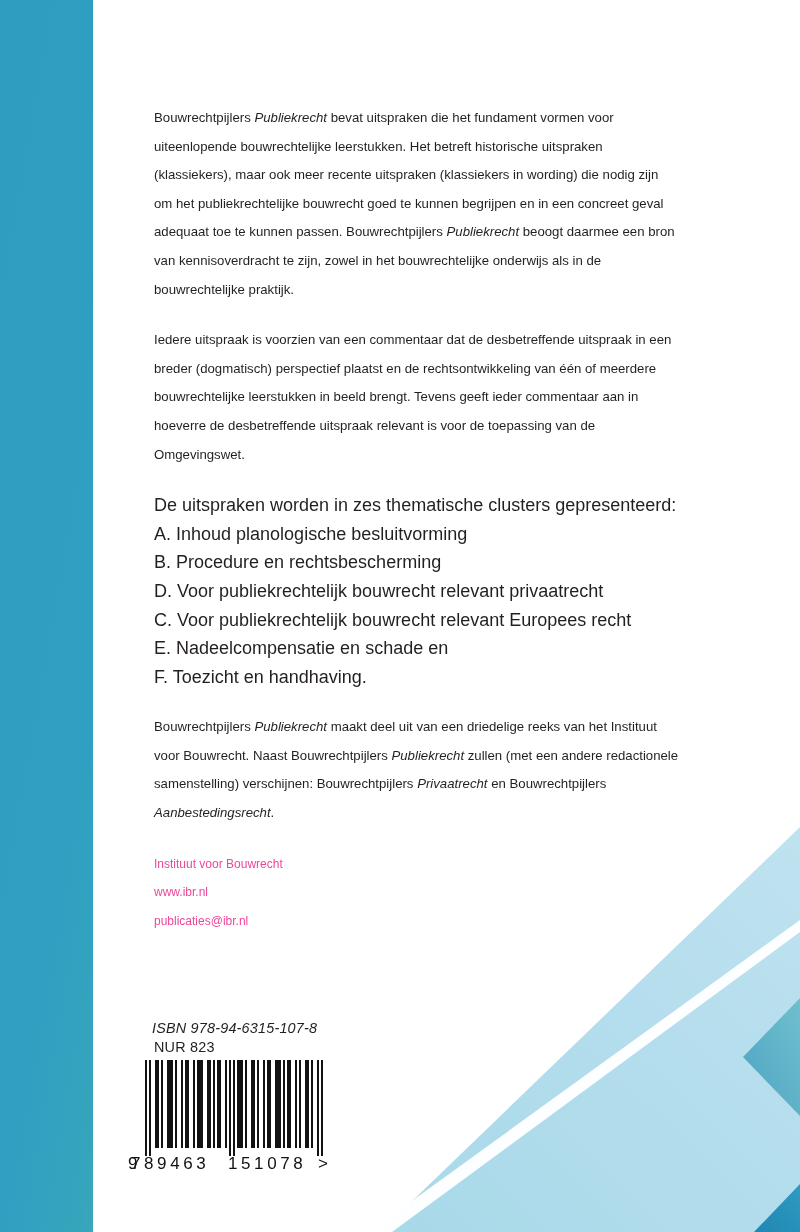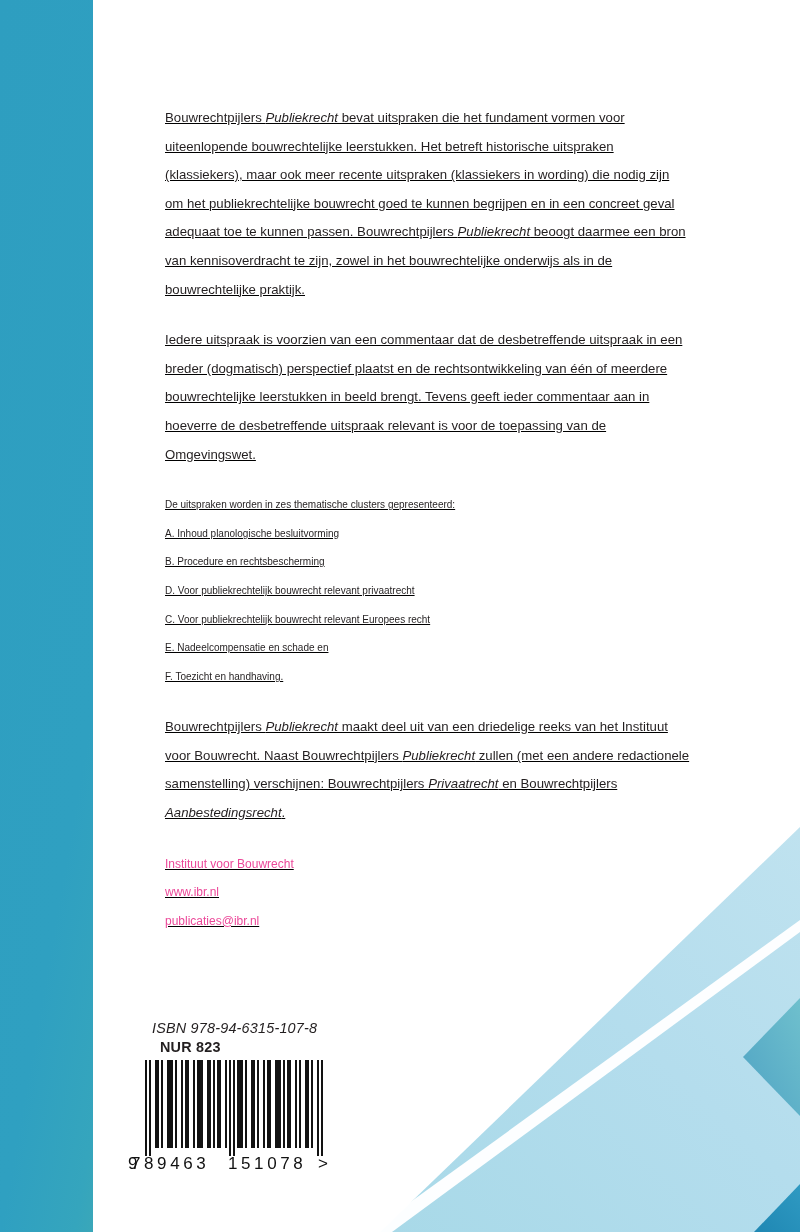--- a/index.html
+++ b/index.html
@@ -29,40 +29,39 @@
     background: linear-gradient(100deg, #2e9ec0 0%, #2fa0c1 70%, #35a5bd 94%, #3aa7b9 100%);
   }
 
   
   .deco { position: absolute; right: 0; bottom: 0; width: 420px; height: 420px; }
   .deco svg { display: block; width: 420px; height: 420px; }
 
   
   .content {
     position: absolute;
-    left: 165px;
+    left: 154px;
     top: 104px;
     width: 525px;
-    text-decoration: underline;
   }
   .para {
     color: #231f20;
     font-size: 13.2px;
     line-height: 28.6px;
     margin-bottom: 22px;
     text-align: left;
   }
   .para:last-child { margin-bottom: 0; }
   .para em { font-style: italic; }
 
   .cluster-list { margin-bottom: 22px; }
   .cluster-intro,
   .cluster-item {
     color: #231f20;
-    font-size: 10px;
+    font-size: 18px;
     line-height: 28.6px;
     white-space: nowrap;
   }
 
   .contact-line {
     color: #ec4899;
     font-size: 12px;
     line-height: 28.6px;
   }
 
@@ -80,22 +79,21 @@
     letter-spacing: 0.2px;
     white-space: nowrap;
     font-style: italic;
   }
   .nur-line {
     color: #231f20;
     font-size: 14.4px;
     line-height: 19px;
     letter-spacing: 0.2px;
     white-space: nowrap;
-    margin-left: 8px;
-    font-weight: bold;
+    margin-left: 2px;
   }
 
   .barcode-wrap {
     position: absolute;
     left: 128px;
     top: 1060px;
     width: 210px;
     height: 120px;
   }
   .barcode-bars { position: absolute; left: 0; top: 0; }

